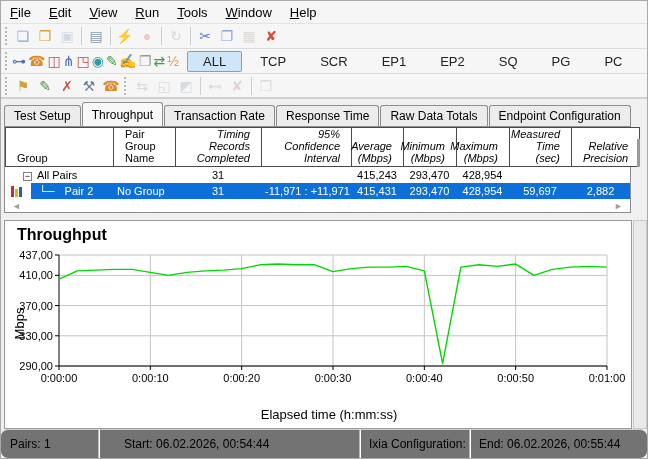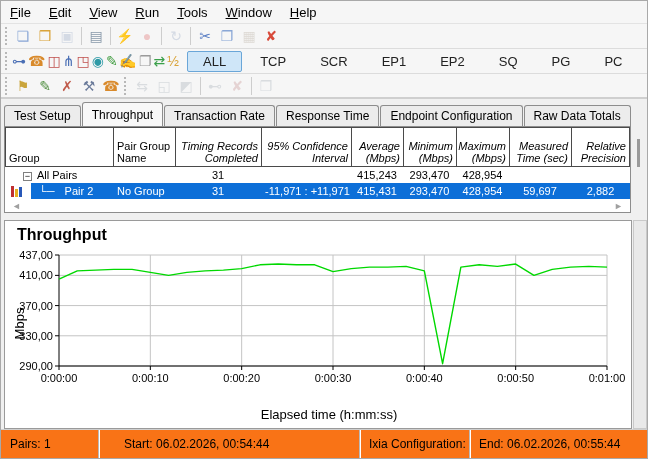--- a/index.html
+++ b/index.html
@@ -37,21 +37,21 @@
   
   .tabbar { height:27px; display:flex; align-items:flex-end; padding:3px 0 0 3px; background:#f0f0f0; }
   .tab { font-size:12px; padding:3px 9px 2px; border:1px solid #8d8d8d; border-bottom:none;
          border-radius:3px 3px 0 0; background:#ececec; margin-right:1px; height:21px; cursor:default; }
   .tab.active { background:#f8f8f8; height:24px; padding-top:5px; font-size:12px; position:relative; z-index:2; }
   
   .table-pane { height:87px; margin:0 16px 0 3px; background:#fff; border:1px solid #8d8d8d;
                 position:relative; font-size:11px; }
   .tgrid { display:grid; grid-template-columns:108px 62px 86px 90px 52px 53px 53px 62px 1fr; }
   .th { background:#fff; border:1px solid #4a4a4a; border-right:none; height:40px;
-        display:flex; align-items:flex-end; padding:2px 3px; white-space:pre-line;
+        display:flex; align-items:flex-end; padding:2px 11px; white-space:pre-line;
         line-height:12px; cursor:default; }
   .th:last-child { border-right:1px solid #4a4a4a; }
   .th.num { justify-content:flex-end; text-align:right;font-style:italic; }
   .trow { height:16px; align-items:center; cursor:default; }
   .cell { padding:0 4px; overflow:hidden; white-space:nowrap; }
   .cell.num { text-align:center; }
   .row-allpairs { font-weight:normal; }
   .expander { display:inline-flex; width:9px; height:9px; border:1px solid #808080;
               align-items:center; justify-content:center; font-size:9px; line-height:8px;
               margin:0 5px 0 14px; background:#fff; }
@@ -71,22 +71,22 @@
   .splitter { height:7px; background:#f0f0f0; cursor:row-resize; }
   .chart-area { height:209px; display:flex; padding-left:3px; }
   .chart-pane { width:628px; background:#fff; border:1px solid #9a9a9a; position:relative; }
   .chart-title { font-size:16px; font-weight:bold; padding:5px 0 0 12px; height:27px; }
   .ylabel { position:absolute; left:2px; top:95px; transform:rotate(-90deg); transform-origin:center;
             font-size:13px; width:60px; text-align:center; margin-left:-18px; }
   .xlabel { position:absolute; bottom:6px; left:50px; width:548px; text-align:center; font-size:13px; }
   .chart-vscroll { width:14px; background:#e9e9e9; border:1px solid #c9c9c9; margin-left:1px; }
   svg text { font-family:"Liberation Sans", sans-serif; font-size:11px; fill:#000; }
   
-  .statusbar { height:29px; border-top:1px solid #cfcfcf; background:#f97316;
-               display:flex; align-items:stretch; font-size:12px; flex:0 0 auto; }
+  .statusbar { height:29px; border-top:1px solid #cfcfcf; background:#737373;
+               display:flex; align-items:stretch; font-size:12px; flex:0 0 auto;border-radius:7px; }
   .status-seg { display:flex; align-items:center; padding-left:9px; border-right:1px solid #b9b9b9;
                 box-shadow:1px 0 0 #fff; }
   .status-seg.s0 { width:98px; } .status-seg.s1 { width:245px;margin-left:16px; } .status-seg.s2 { width:110px; }
   .status-seg.s3 { flex:1; border-right:none; box-shadow:none; }
 </style>
 </head>
 <body>
 
 <div class="menubar">
   <span class="menu-item"><u>F</u>ile</span>
@@ -166,22 +166,22 @@
   <span class="tb-icon disabled" style="color: rgb(216, 184, 184);">✘</span>
   <span class="tb-sep"></span>
   <span class="tb-icon disabled" style="color: rgb(194, 200, 206);">❒</span>
 </div>
 
 <div class="tabbar">
   <span class="tab">Test Setup</span>
   <span class="tab active">Throughput</span>
   <span class="tab">Transaction Rate</span>
   <span class="tab">Response Time</span>
+  <span class="tab">Raw Data Totals</span>
   <span class="tab">Endpoint Configuration</span>
-  <span class="tab">Raw Data Totals</span>
 </div>
 
 <div class="table-pane">
   <div class="tgrid">
     <div class="th">Group</div>
     <div class="th">Pair Group
 Name</div>
     <div class="th num">Timing Records
 Completed</div>
     <div class="th num">95% Confidence

